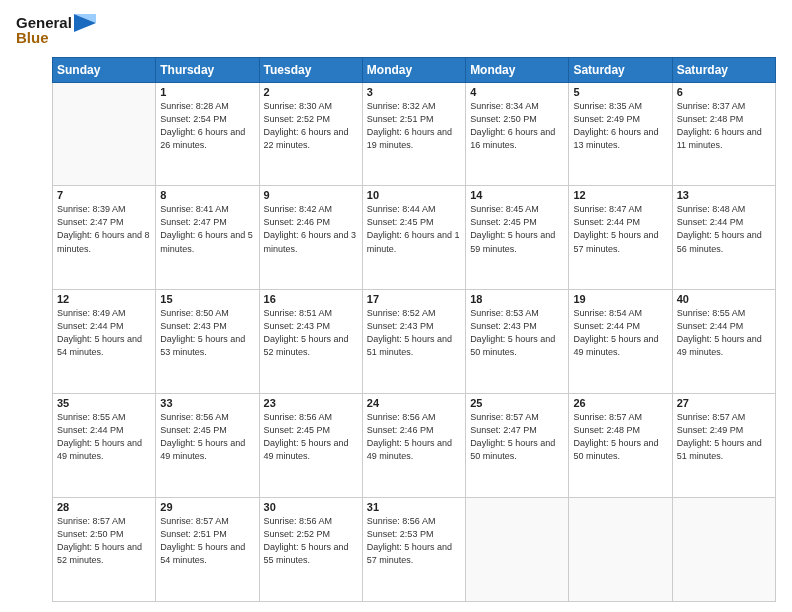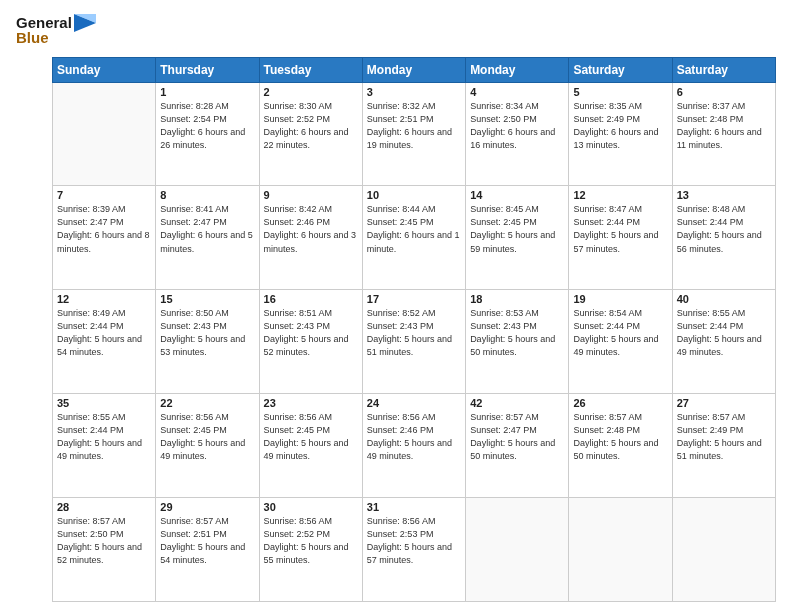--- a/index.html
+++ b/index.html
@@ -207,33 +207,33 @@
               <span class="day-num">40</span>
               <div class="day-info">Sunrise: 8:55 AM<br>Sunset: 2:44 PM<br>Daylight: 5 hours and 49 minutes.</div>
             </td>
           </tr>
           <tr>
             <td>
               <span class="day-num">35</span>
               <div class="day-info">Sunrise: 8:55 AM<br>Sunset: 2:44 PM<br>Daylight: 5 hours and 49 minutes.</div>
             </td>
             <td>
-              <span class="day-num">22</span>
+              <span class="day-num">33</span>
               <div class="day-info">Sunrise: 8:56 AM<br>Sunset: 2:45 PM<br>Daylight: 5 hours and 49 minutes.</div>
             </td>
             <td>
               <span class="day-num">23</span>
               <div class="day-info">Sunrise: 8:56 AM<br>Sunset: 2:45 PM<br>Daylight: 5 hours and 49 minutes.</div>
             </td>
             <td>
               <span class="day-num">24</span>
               <div class="day-info">Sunrise: 8:56 AM<br>Sunset: 2:46 PM<br>Daylight: 5 hours and 49 minutes.</div>
             </td>
             <td>
-              <span class="day-num">42</span>
+              <span class="day-num">25</span>
               <div class="day-info">Sunrise: 8:57 AM<br>Sunset: 2:47 PM<br>Daylight: 5 hours and 50 minutes.</div>
             </td>
             <td>
               <span class="day-num">26</span>
               <div class="day-info">Sunrise: 8:57 AM<br>Sunset: 2:48 PM<br>Daylight: 5 hours and 50 minutes.</div>
             </td>
             <td>
               <span class="day-num">27</span>
               <div class="day-info">Sunrise: 8:57 AM<br>Sunset: 2:49 PM<br>Daylight: 5 hours and 51 minutes.</div>
             </td>

